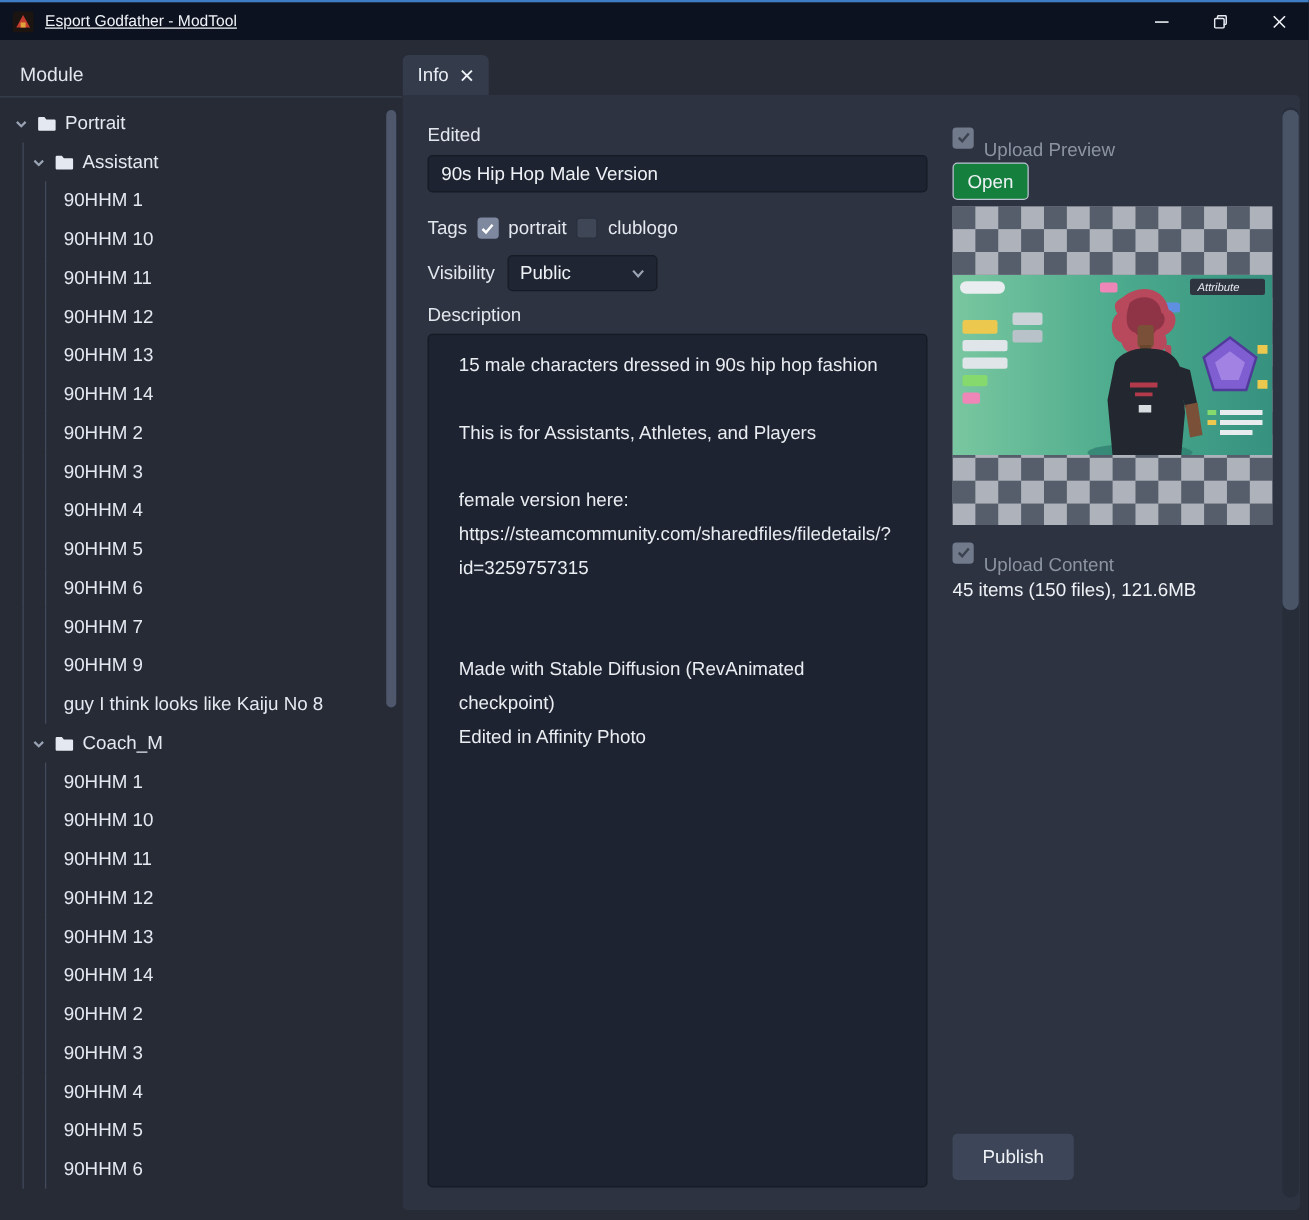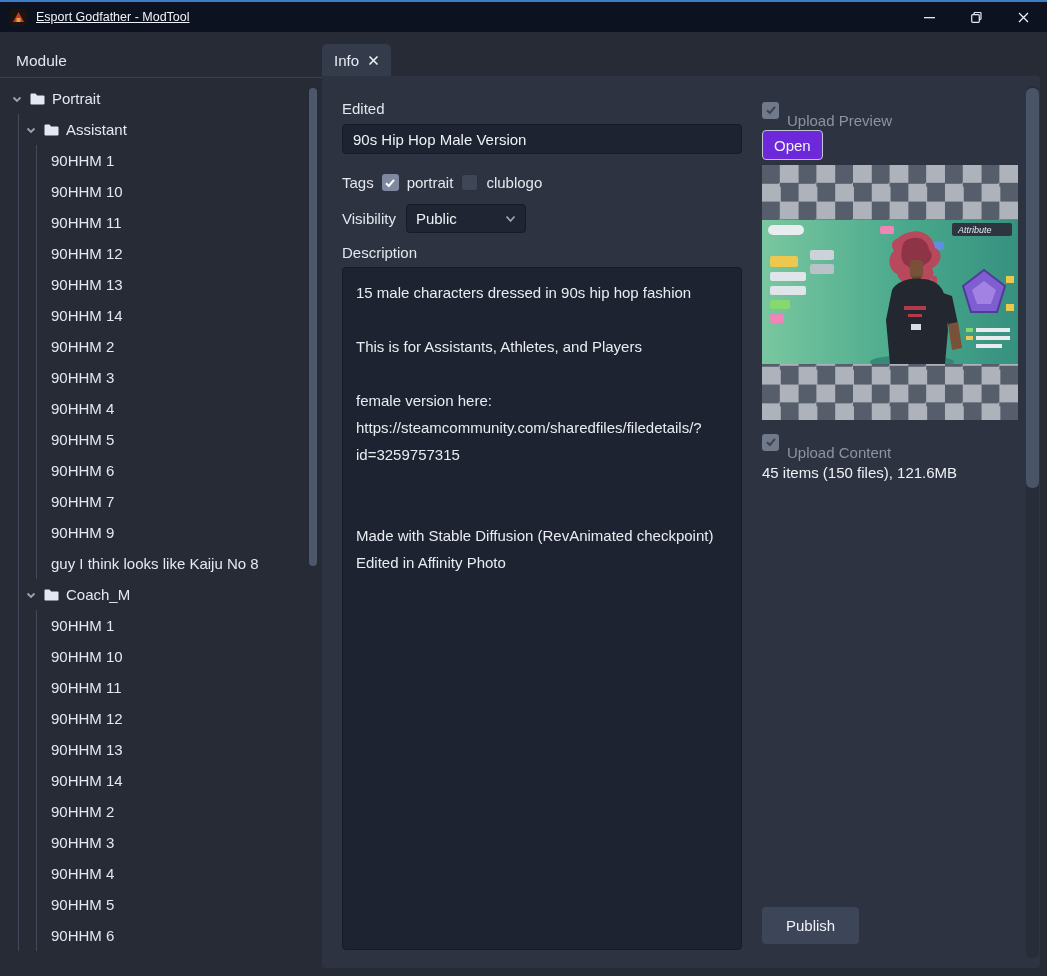--- a/index.html
+++ b/index.html
@@ -64,28 +64,28 @@
   .cb.unchecked { background:#3f4757; border:1px solid #2a303d; }
   .cb.disabled { background:#707a8a; color:#3c4350; }
   .cb-label { font-size:15px; color:#e4e8ef; }
   .cb-label.muted { color:#8c94a2;margin-top:20px; }
   .vis-row { display:flex; align-items:center; gap:10px; margin-bottom:11px; }
   .vis-row .f-label { margin:0; }
   .select { width:120px; height:29px; background:#1f2532; border:1px solid #161b25; border-radius:4px;
             display:flex; align-items:center; justify-content:space-between; padding:0 9px;
             color:#eef1f5; font-size:15px; }
   .desc-box { flex:1; background:#1d2330; border:1px solid #161b25; border-radius:4px;
-              padding:11px 13px; color:#e9ecf1; font-size:15px; line-height:27px;
+              padding:11px 24px; color:#e9ecf1; font-size:15px; line-height:27px;
               white-space:pre-wrap; overflow-wrap:anywhere; overflow:hidden; }
 
   
   .right-col { width:256px; flex:0 0 auto; display:flex; flex-direction:column; }
   .check-row { display:flex; align-items:center; gap:8px; height:20px; }
   .open-btn { margin-top:10px; align-self:flex-start; height:30px; padding:0 11px;
-              background:#6d28d9; border:1px solid #bcc5d4; border-radius:4px;
+              background:#15803d; border:1px solid #bcc5d4; border-radius:4px;
               color:#eef1f5; font-size:15px; font-family:"Liberation Sans",sans-serif; cursor:pointer; }
   .preview-wrap { margin-top:5px; width:256px; height:255px; position:relative;
                   background:repeating-conic-gradient(#aeb3bb 0% 25%, #575e6b 0% 50%);
                   background-size:36.6px 36.6px; }
   .preview-img { position:absolute; left:0; top:55px; width:256px; height:144px; display:block; }
   .content-row { margin-top:12px;align-items:center; }
   .stats { margin-top:12px; color:#eef1f5; font-size:15px; }
   .publish-btn { margin-top:auto; margin-bottom:6px; align-self:flex-start; height:37px; padding:0 24px;
                  background:#3d4658; border:none; border-radius:4px; color:#eef1f5; font-size:15px;
                  font-family:"Liberation Sans",sans-serif; cursor:pointer; }

